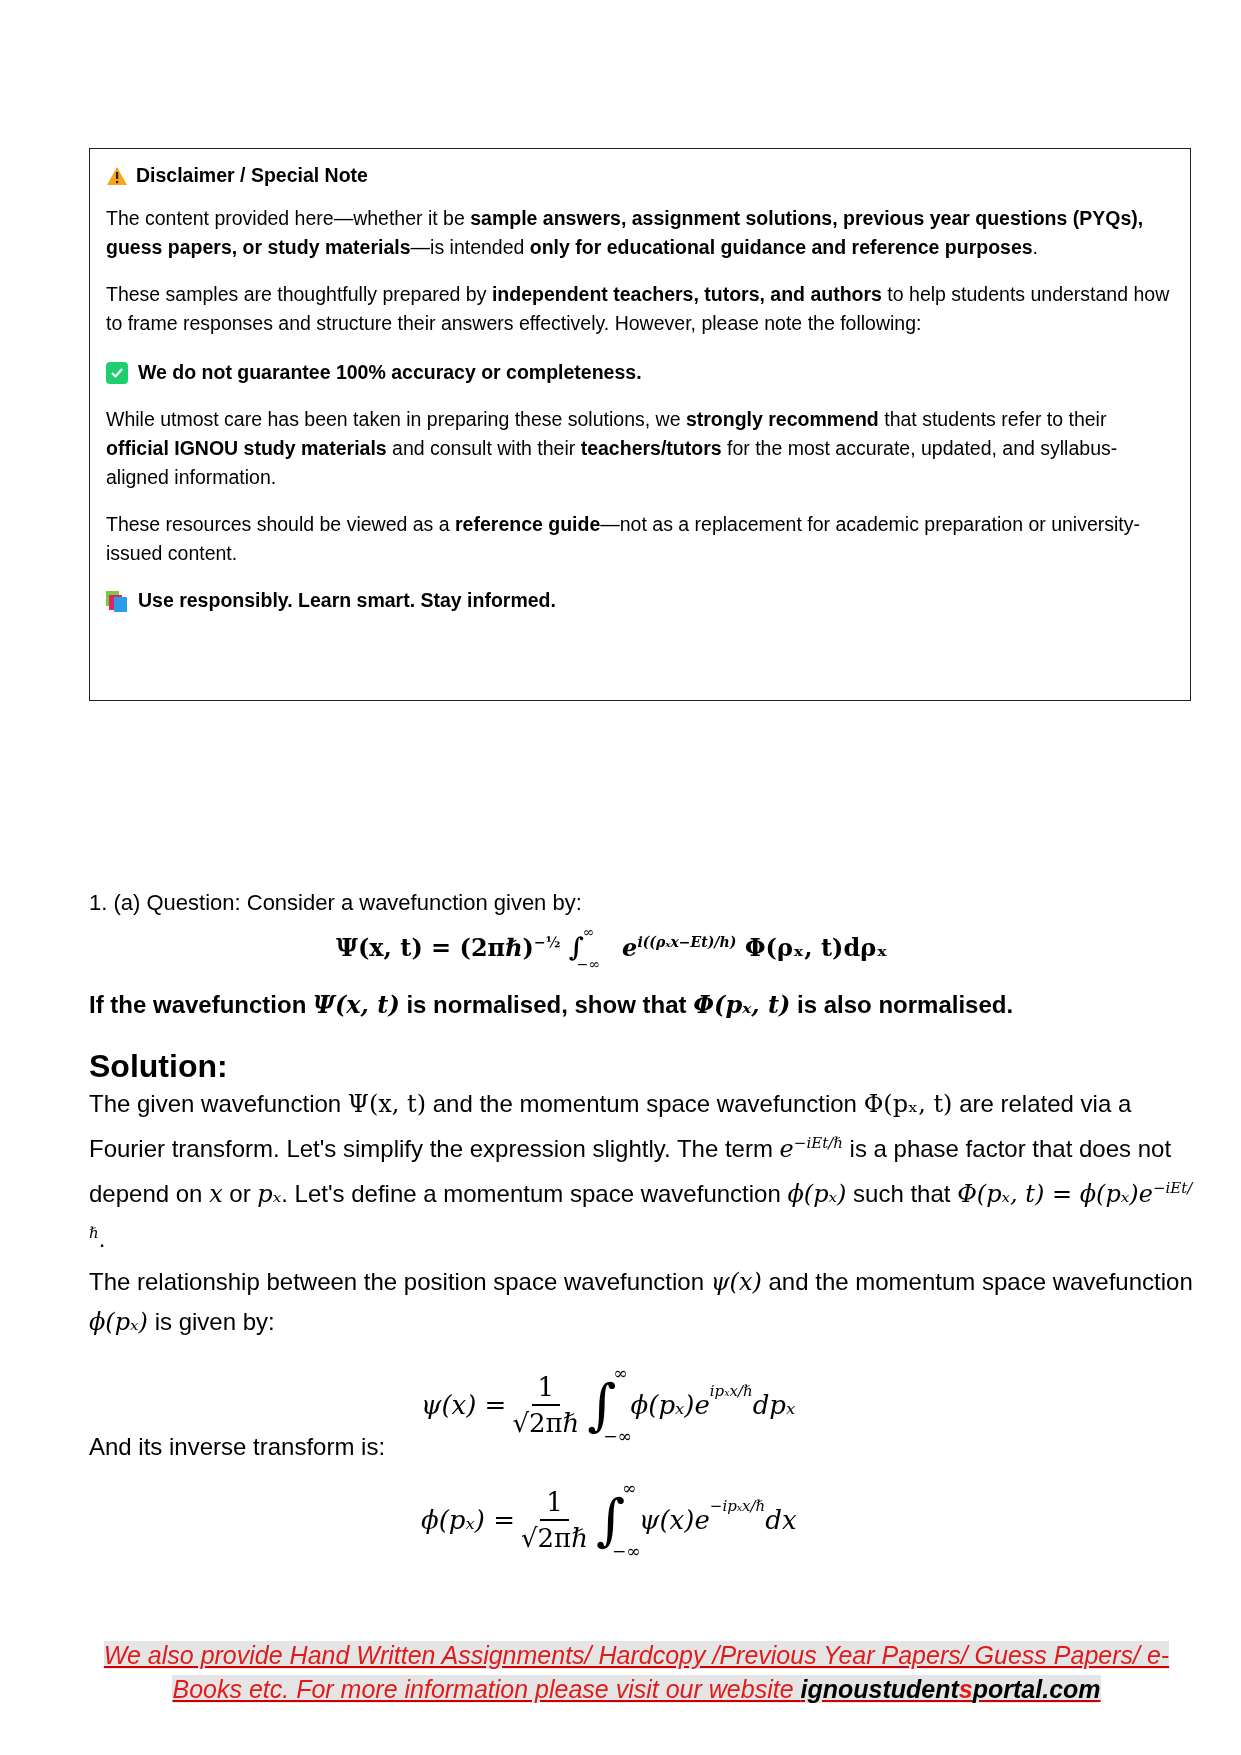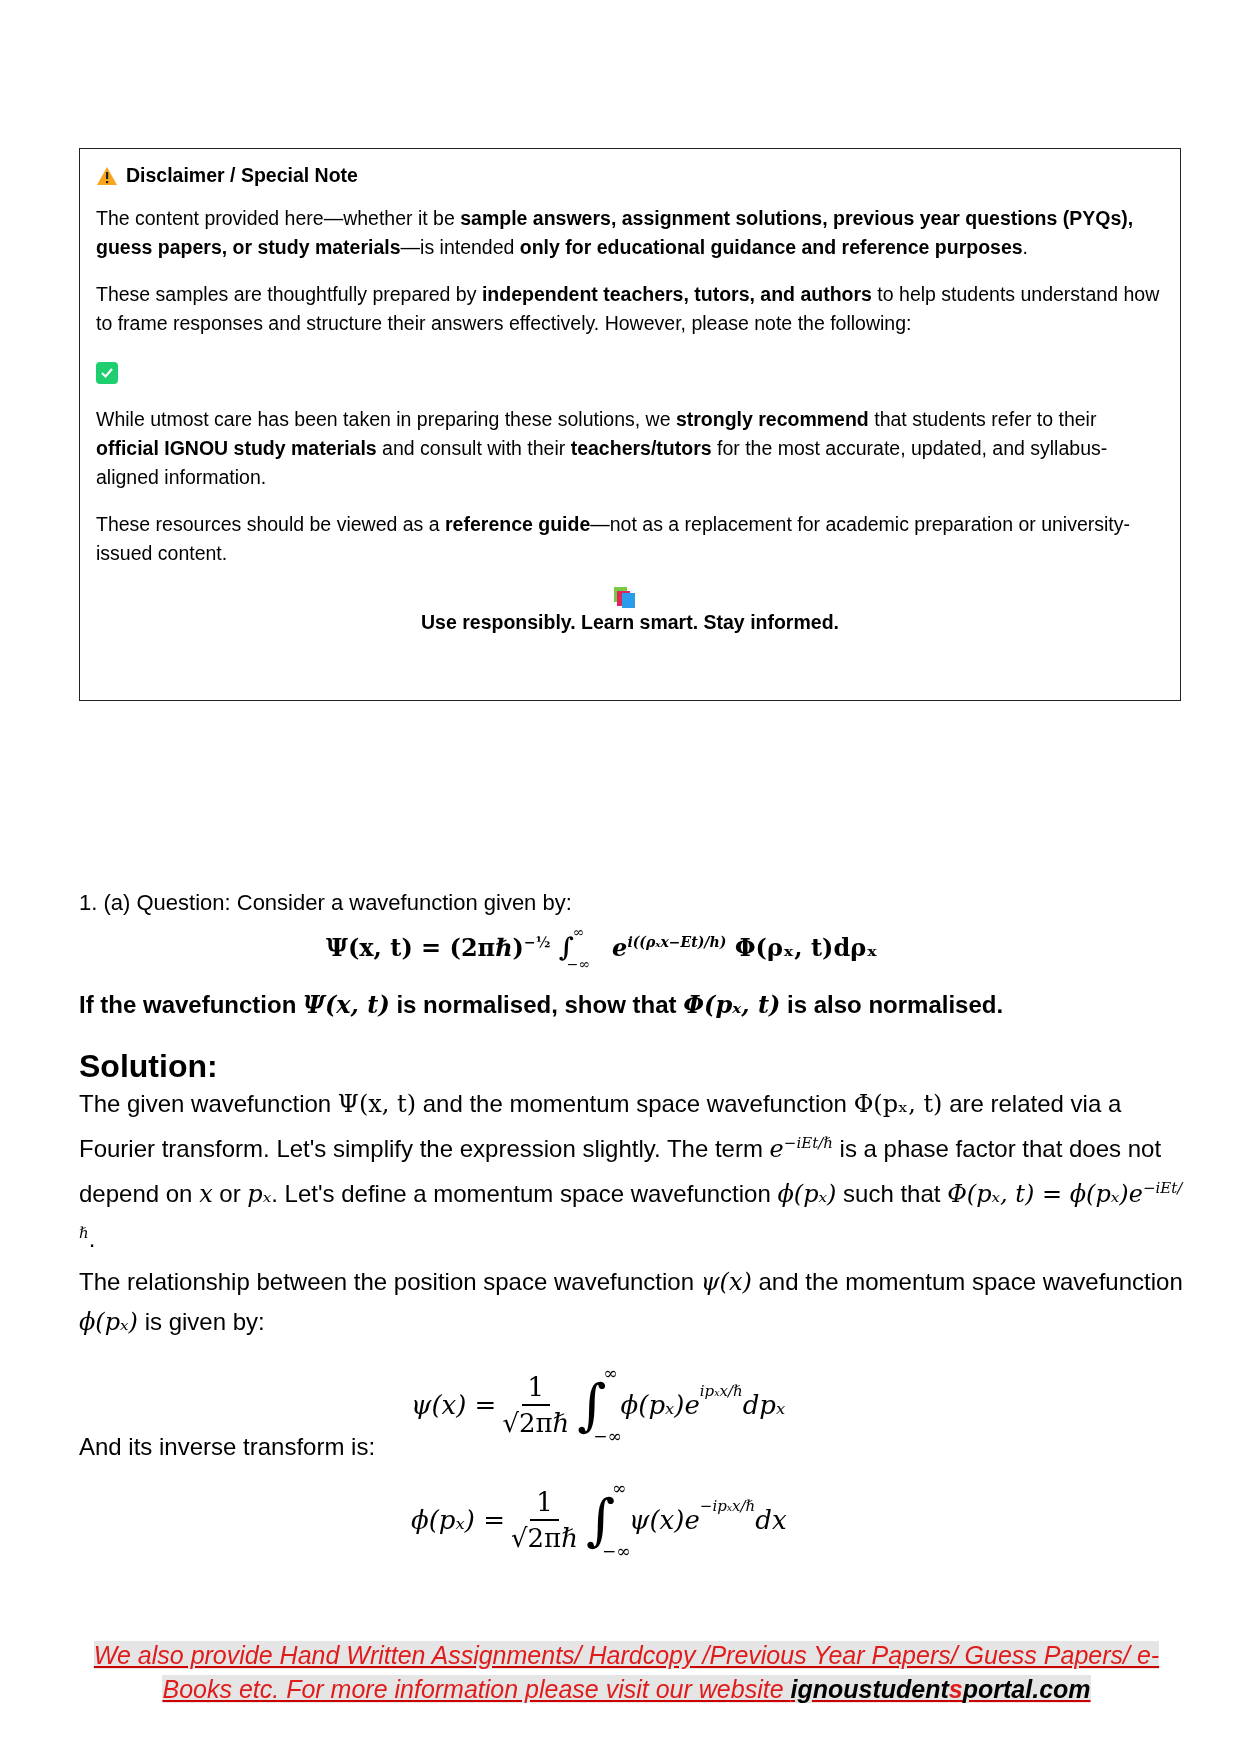--- a/index.html
+++ b/index.html
@@ -1,36 +1,36 @@
 <!DOCTYPE html>
 <html><head>
 <meta charset="utf-8">
 <style>
   html, body { margin: 0; padding: 0; background: #ffffff; }
   body { width: 1241px; height: 1755px; position: relative; overflow: hidden;
          font-family: "Liberation Sans", "DejaVu Sans", sans-serif; color: #000; }
-  .page { position: absolute; left: 6px; top: 0; width: 1185px; height: 1755px; }
+  .page { position: absolute; left: 16px; top: 0; width: 1185px; height: 1755px; }
 
   
   .disclaimer { position: absolute; left: 73px; top: 148px; width: 1102px; height: 553px;
                 border: 1.5px solid #222; box-sizing: border-box; padding: 12px 16px 0 16px;
                 font-size: 19.5px; line-height: 29px; }
   .disclaimer p { margin: 0 0 18px 0; }
   .disc-title { display: flex; align-items: center; font-weight: bold; margin-bottom: 14px !important; }
   .warn-icon { width: 22px; height: 20px; margin-right: 8px; display: inline-block; }
   .checklist { margin: 0 0 16px 0; padding: 0; list-style: none; }
   .checklist li { display: flex; align-items: center; font-weight: bold; height: 33px; }
   .check-icon { width: 22px; height: 22px; border-radius: 4px; background: #1fce6f;
                 margin-right: 10px; display: inline-flex; align-items: center; justify-content: center; flex: none; }
   .books-icon { width: 22px; height: 22px; margin-right: 10px; position: relative; display: inline-block; flex: none; }
   .books-icon i { position: absolute; width: 13px; height: 15px; display: block; }
   .b1 { left: 0; top: 1px; background: #7ac943; }
   .b2 { left: 3px; top: 5px; background: #e0245e; }
   .b3 { left: 8px; top: 7px; background: #2b9bea; }
-  .final-line { display: flex; align-items: center; font-weight: bold; flex-direction: column; }
+  .final-line { display: flex; align-items: center; font-weight: bold; }
   b { font-weight: bold; }
 
   
   .part-title { position: absolute; left: 0; width: 1241px; top: 828px; text-align: center;
                 font-weight: bold; font-size: 23px; }
   .q-heading { position: absolute; left: 73px; top: 890px; font-weight: normal; font-size: 22px; }
   .eq-main { position: absolute; left: 320px; top: 932px; font-family: "DejaVu Serif", serif;
              font-size: 24px; font-weight: bold; white-space: nowrap; }
   .eq-main sup, .eq-main sub { font-size: 14px; }
   .q-statement { position: absolute; left: 73px; top: 990px; font-weight: bold; font-size: 24px; }
@@ -76,20 +76,21 @@
     </p>
     <p><span>The content provided here—whether it be </span><b>sample answers, assignment solutions, previous year questions (PYQs), guess papers, or study materials</b><span>—is intended </span><b>only for educational guidance and reference purposes</b><span>.</span></p>
     <p><span>These samples are thoughtfully prepared by </span><b>independent teachers, tutors, and authors</b><span> to help students understand how to frame responses and structure their answers effectively. However, please note the following:</span></p>
     <ul class="checklist">
       <li>
         <span class="check-icon">
             <svg width="14" height="12" viewBox="0 0 14 12">
               <polyline points="2,6 5.5,9.5 12,2" fill="none" stroke="#fff" stroke-width="2.2"></polyline>
             </svg>
           </span>
+        <span>We do not guarantee 100% accuracy or completeness.</span>
       </li>
     </ul>
     <p><span>While utmost care has been taken in preparing these solutions, we </span><b>strongly recommend</b><span> that students refer to their </span><b>official IGNOU study materials</b><span> and consult with their </span><b>teachers/tutors</b><span> for the most accurate, updated, and syllabus-aligned information.</span></p>
     <p><span>These resources should be viewed as a </span><b>reference guide</b><span>—not as a replacement for academic preparation or university-issued content.</span></p>
     <p class="final-line">
       <span class="books-icon">
           <i class="b1"></i>
           <i class="b2"></i>
           <i class="b3"></i>
         </span>

